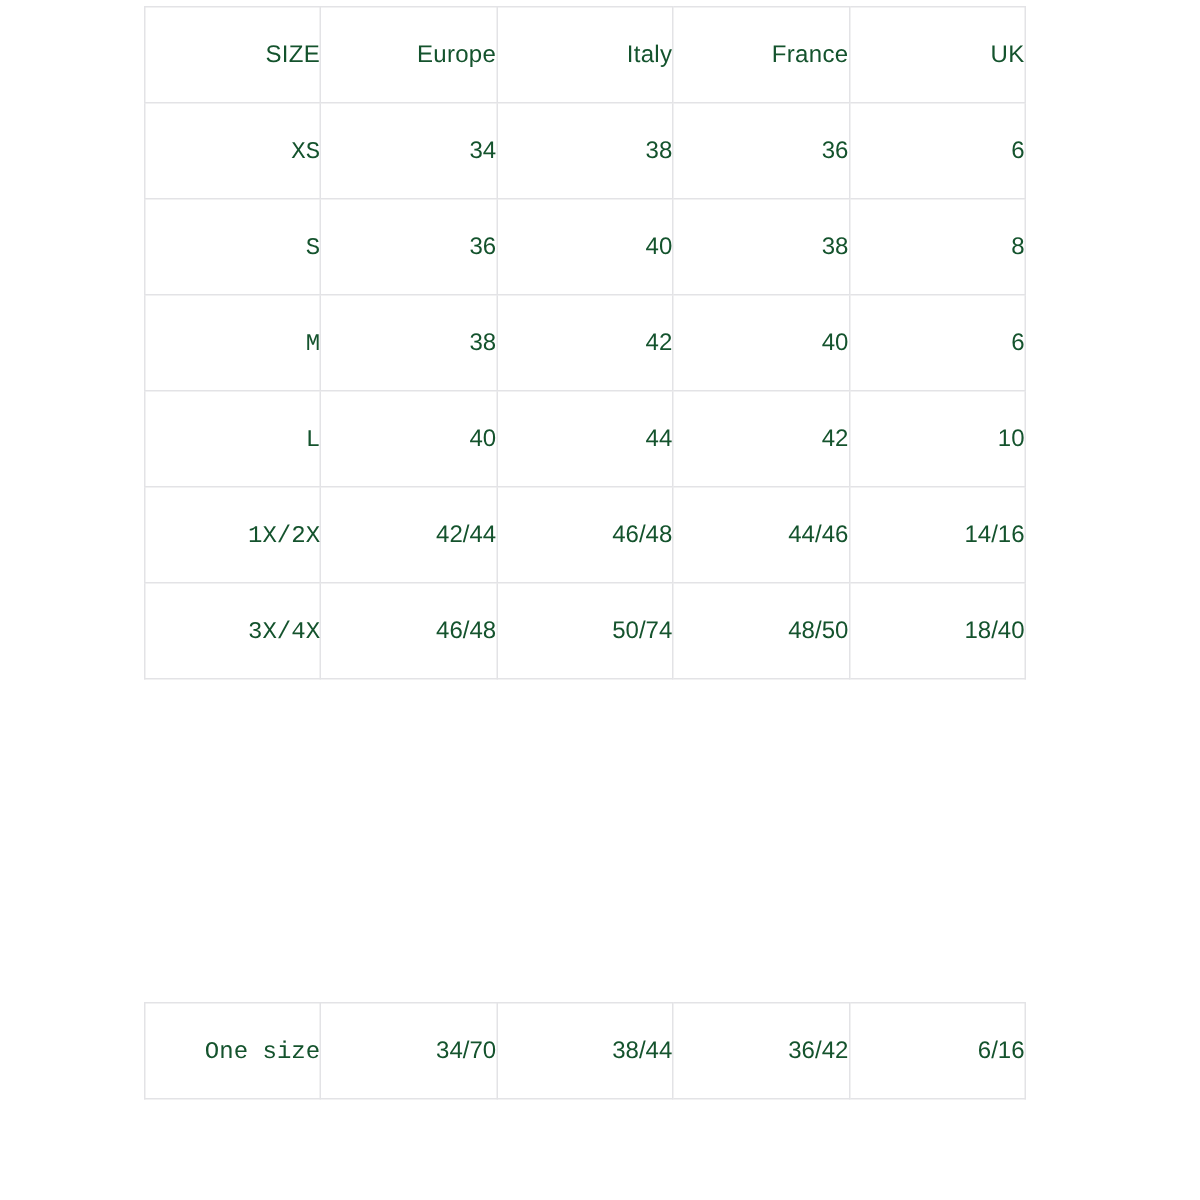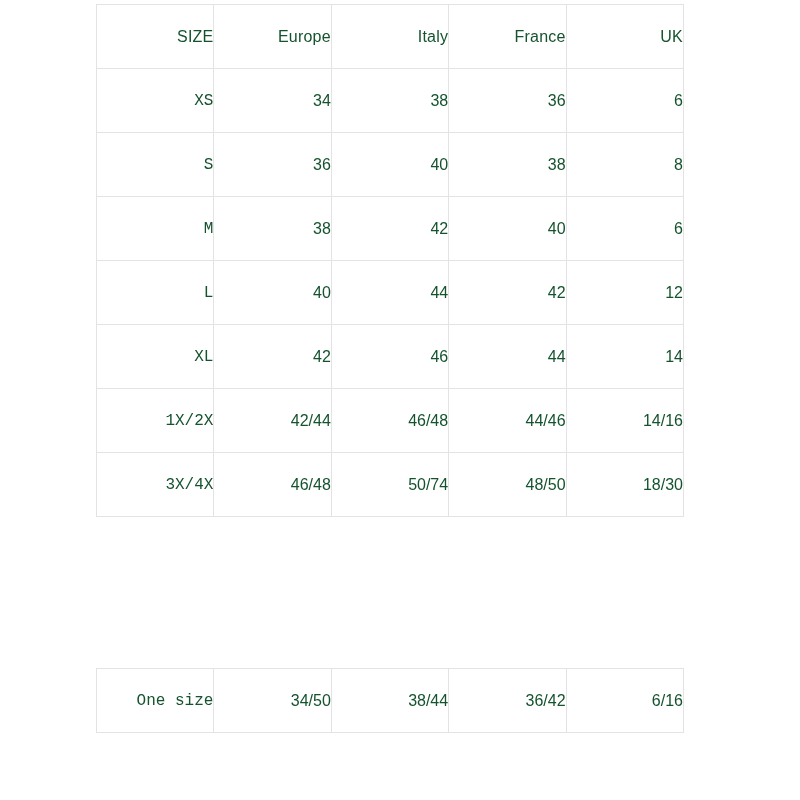--- a/index.html
+++ b/index.html
@@ -113,60 +113,53 @@
           <td class="val-cell">38</td>
           <td class="val-cell">42</td>
           <td class="val-cell">40</td>
           <td class="val-cell">6</td>
         </tr>
         <tr>
           <td class="size-cell">L</td>
           <td class="val-cell">40</td>
           <td class="val-cell">44</td>
           <td class="val-cell">42</td>
-          <td class="val-cell">12</td>
-        </tr>
-        <tr>
-          <td class="size-cell">XL</td>
-          <td class="val-cell">42</td>
-          <td class="val-cell">46</td>
-          <td class="val-cell">44</td>
-          <td class="val-cell">14</td>
+          <td class="val-cell">10</td>
         </tr>
         <tr>
           <td class="size-cell">1X/2X</td>
           <td class="val-cell">42/44</td>
           <td class="val-cell">46/48</td>
           <td class="val-cell">44/46</td>
           <td class="val-cell">14/16</td>
         </tr>
         <tr>
           <td class="size-cell">3X/4X</td>
           <td class="val-cell">46/48</td>
           <td class="val-cell">50/74</td>
           <td class="val-cell">48/50</td>
-          <td class="val-cell">18/30</td>
+          <td class="val-cell">18/40</td>
         </tr>
       </tbody>
     </table>
   </div>
 
   <div class="chart-wrap" id="secondary-table-wrap">
     <table class="size-table secondary">
       <colgroup>
         <col class="c-size">
           <col class="c-data">
           <col class="c-data">
           <col class="c-data">
           <col class="c-data">
       </colgroup>
       <tbody>
         <tr>
           <td class="size-cell">One size</td>
-          <td class="val-cell">34/50</td>
+          <td class="val-cell">34/70</td>
           <td class="val-cell">38/44</td>
           <td class="val-cell">36/42</td>
           <td class="val-cell">6/16</td>
         </tr>
       </tbody>
     </table>
   </div>
 
 </div>
 

